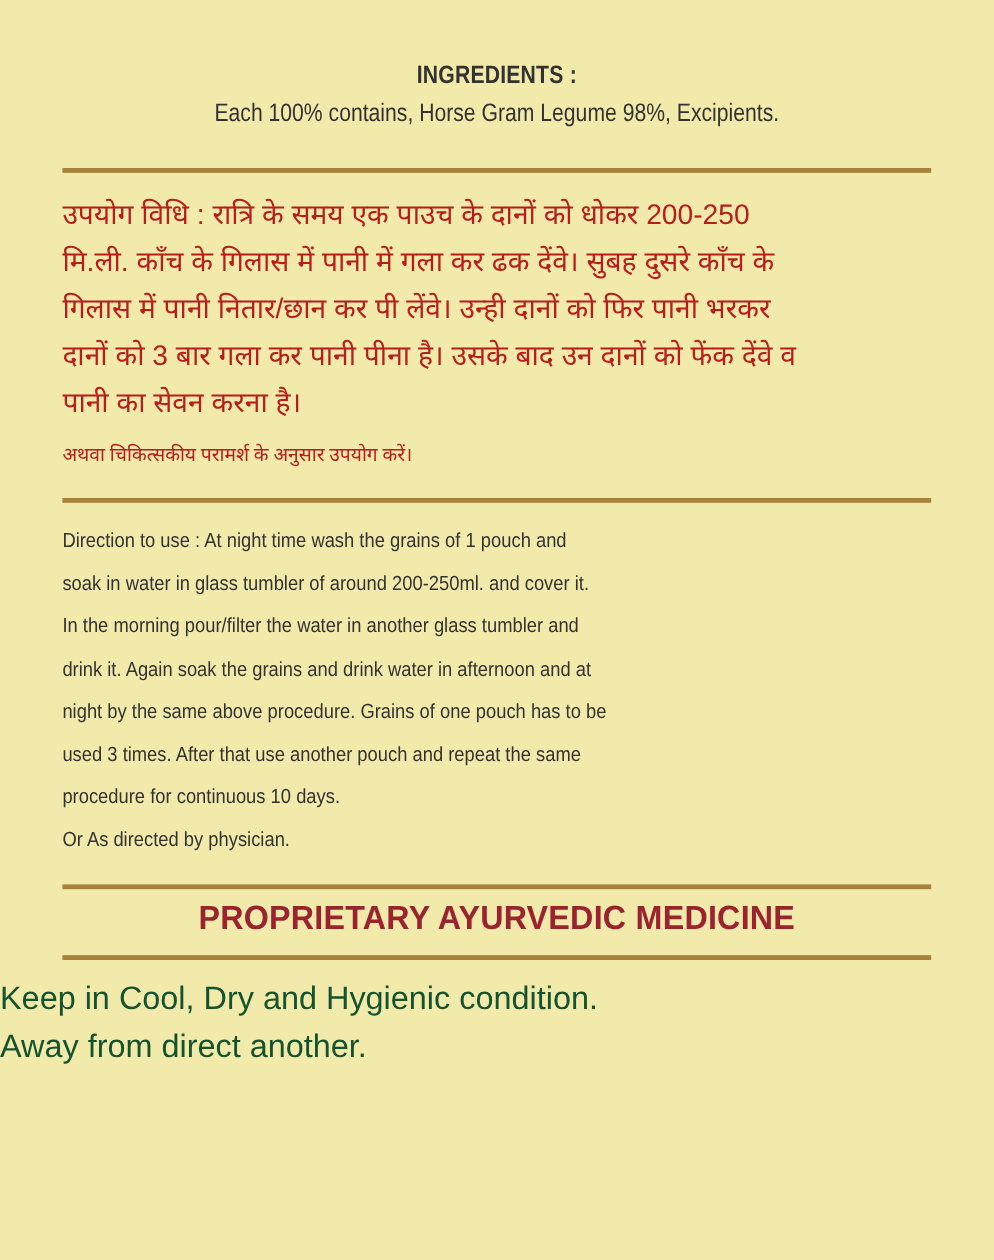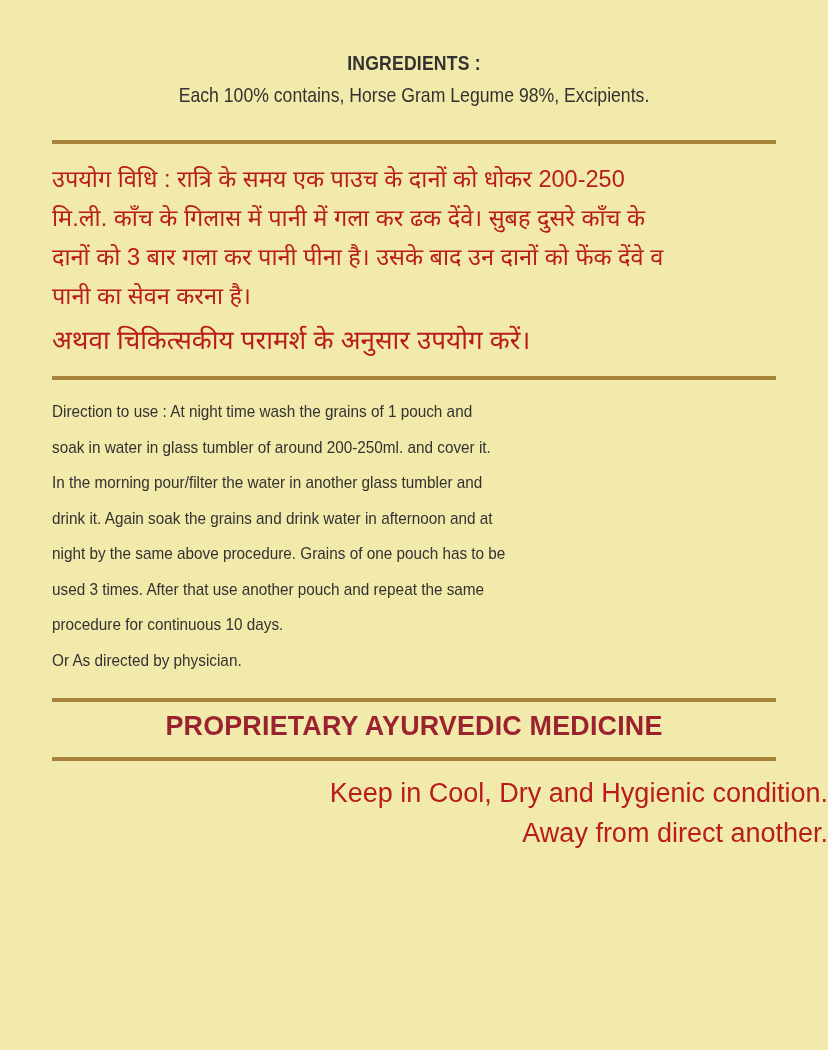--- a/index.html
+++ b/index.html
@@ -65,21 +65,22 @@
     font-size: 23.5px;
     line-height: 39px;
     font-family: "Liberation Sans", "DejaVu Sans", sans-serif;
   }
   .hindi-line {
     white-space: nowrap;
     display: block;
   }
   .hindi-block .para2 {
     margin-top: 5px;
-    font-size: 26px;
+    font-size: 16px;
+    font-family: Liberation Serif, serif;
   }
 
   
   .english-block {
     padding: 14px 52px 0 52px;
     color: #333231;
     font-size: 17px;
     line-height: 35.5px;
   }
   .eng-line {
@@ -98,43 +99,44 @@
     line-height: 38px;
     padding-top: 5px;
     padding-bottom: 2px;
     letter-spacing: 0.2px;
     transform: scaleX(0.96);
     transform-origin: center;
   }
 
   
   .storage-block {
-    text-align: right;
+    text-align: left;
     padding-top: 12px;
-    color: #b91c1c;
+    color: #14532d;
     font-size: 27px;
     line-height: 40px;
   }
   .storage-line { display: block; }
 </style>
 </head>
 <body>
 
 <div class="label">
 
   <div class="ingredients-block">
     <div class="ingredients-heading">INGREDIENTS :</div>
     <div class="ingredients-text">Each 100% contains, Horse Gram Legume 98%, Excipients.</div>
   </div>
 
   <div class="rule top-rule"></div>
 
   <div class="hindi-block">
     <span class="hindi-line">उपयोग विधि : रात्रि के समय एक पाउच के दानों को धोकर 200-250</span>
     <span class="hindi-line">मि.ली. काँच के गिलास में पानी में गला कर ढक देंवे। सुबह दुसरे काँच के</span>
+    <span class="hindi-line">गिलास में पानी नितार/छान कर पी लेंवे। उन्ही दानों को फिर पानी भरकर</span>
     <span class="hindi-line">दानों को 3 बार गला कर पानी पीना है। उसके बाद उन दानों को फेंक देंवे व</span>
     <span class="hindi-line">पानी का सेवन करना है।</span>
     <span class="hindi-line para2">अथवा चिकित्सकीय परामर्श के अनुसार उपयोग करें।</span>
   </div>
 
   <div class="rule mid-rule"></div>
 
   <div class="english-block">
     <span class="eng-line">Direction to use : At night time wash the grains of 1 pouch and</span>
     <span class="eng-line">soak in water in glass tumbler of around 200-250ml. and cover it.</span>

